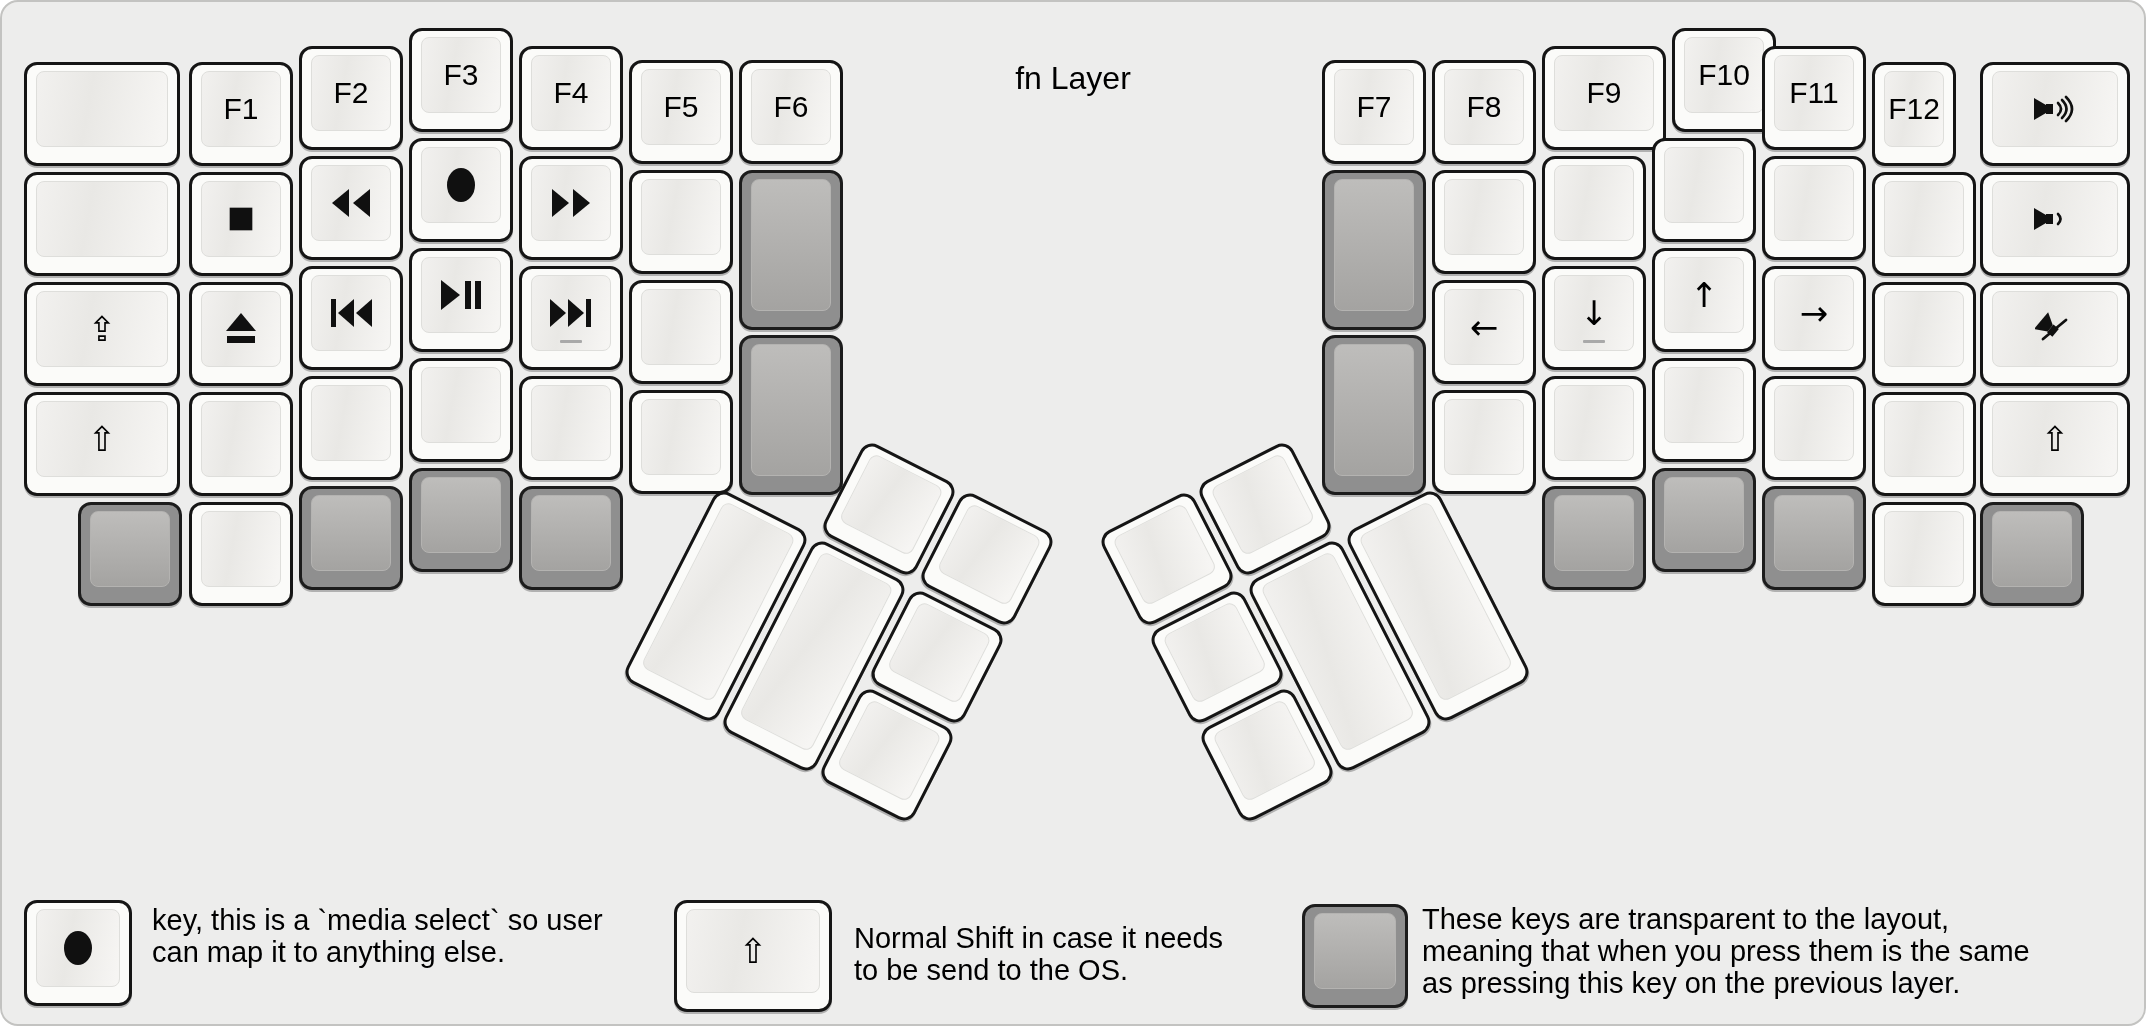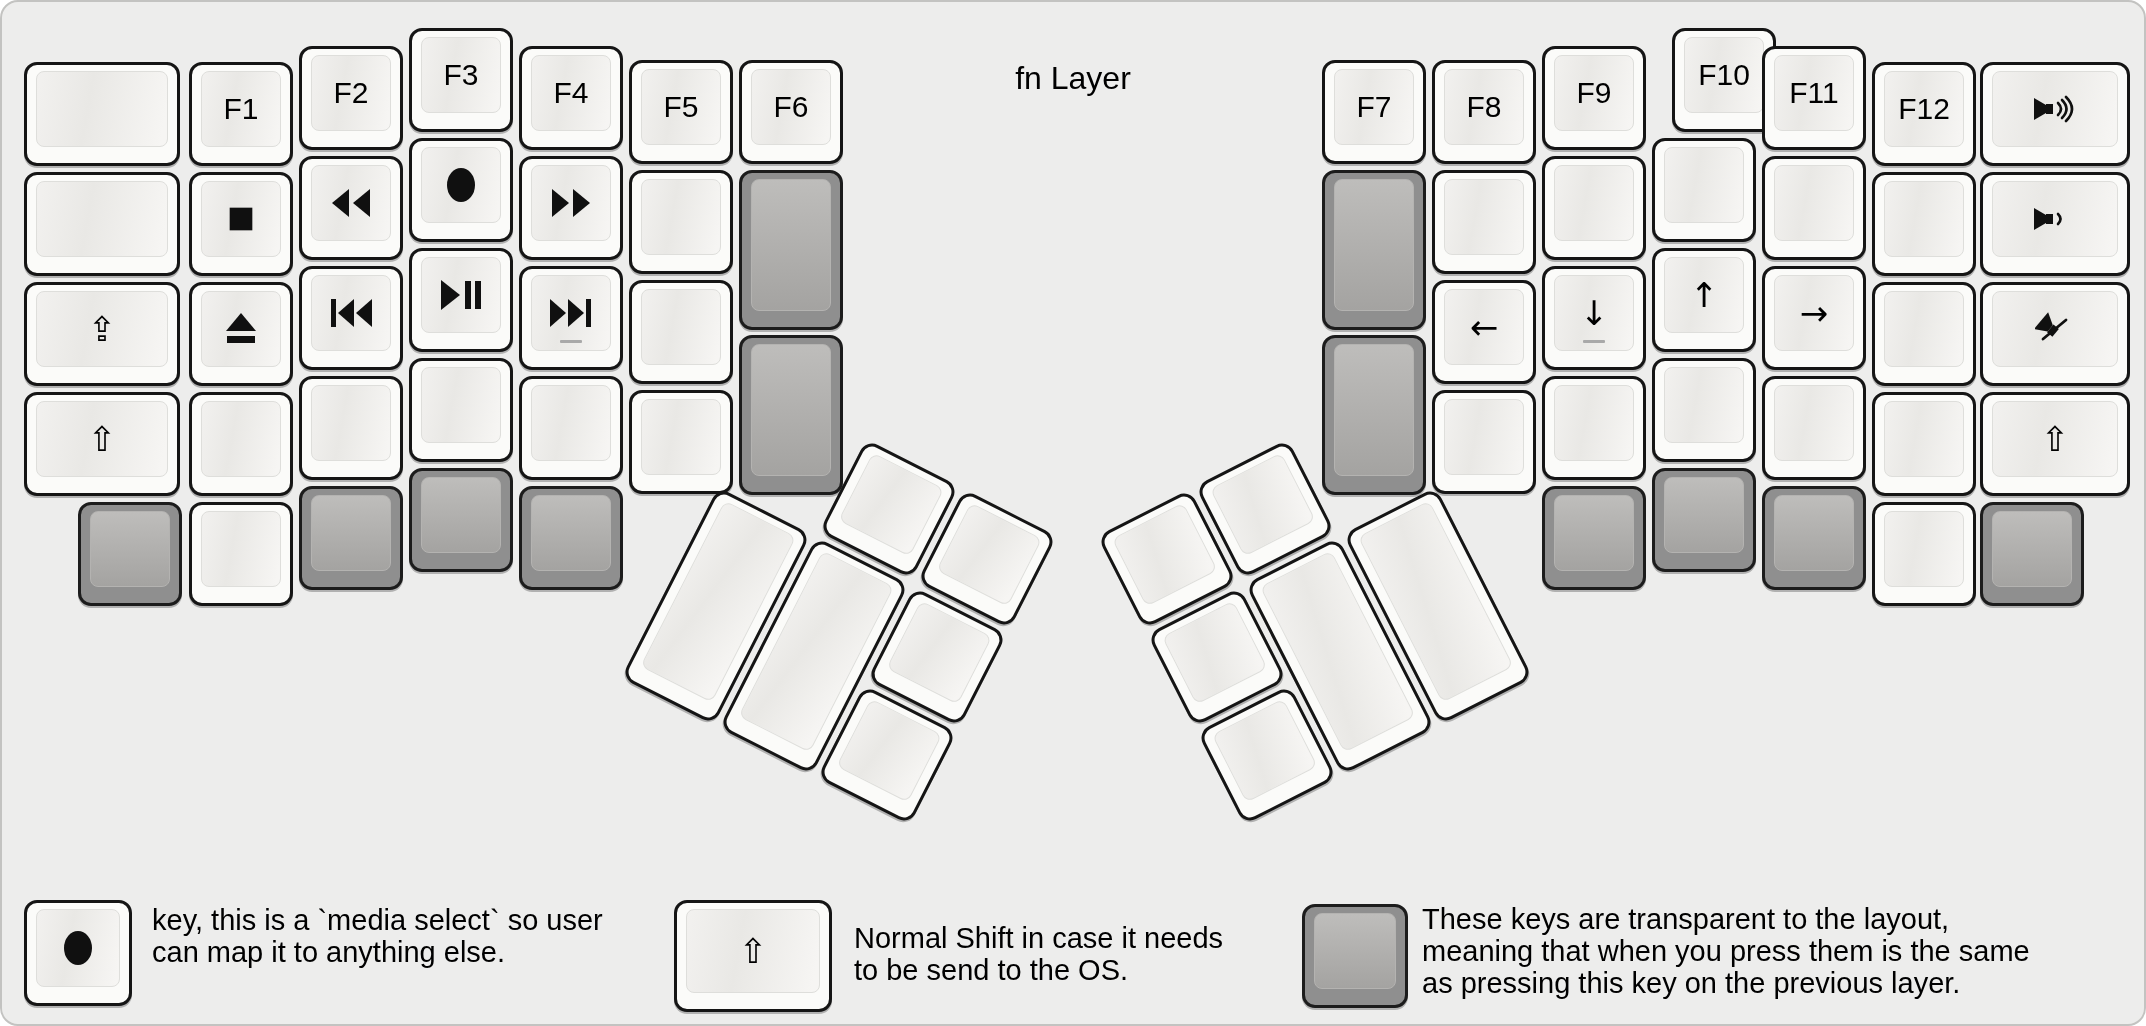--- a/index.html
+++ b/index.html
@@ -222,21 +222,21 @@
         <div class="surface"></div>
       </div>
       <div class="key white" style="left: 1430px; top: 278px; width: 104px; height: 104px;">
         <div class="surface">
           <span class="klabel sym">←</span>
         </div>
       </div>
       <div class="key white" style="left: 1430px; top: 388px; width: 104px; height: 104px;">
         <div class="surface"></div>
       </div>
-      <div class="key white" style="left: 1540px; top: 44px; width: 104px; height: 104px;">
+      <div class="key white" style="left: 1540px; top: 44px; width: 124px; height: 104px;">
         <div class="surface">
           <span class="klabel">F9</span>
         </div>
       </div>
       <div class="key white" style="left: 1540px; top: 154px; width: 104px; height: 104px;">
         <div class="surface"></div>
       </div>
       <div class="key white" style="left: 1540px; top: 264px; width: 104px; height: 104px;">
         <div class="surface">
           <span class="klabel sym">↓</span>
@@ -271,21 +271,21 @@
         <div class="surface"></div>
       </div>
       <div class="key white" style="left: 1760px; top: 264px; width: 104px; height: 104px;">
         <div class="surface">
           <span class="klabel sym">→</span>
         </div>
       </div>
       <div class="key white" style="left: 1760px; top: 374px; width: 104px; height: 104px;">
         <div class="surface"></div>
       </div>
-      <div class="key white" style="left: 1870px; top: 60px; width: 104px; height: 104px;">
+      <div class="key white" style="left: 1870px; top: 60px; width: 84px; height: 104px;">
         <div class="surface">
           <span class="klabel">F12</span>
         </div>
       </div>
       <div class="key white" style="left: 1870px; top: 170px; width: 104px; height: 104px;">
         <div class="surface"></div>
       </div>
       <div class="key white" style="left: 1870px; top: 280px; width: 104px; height: 104px;">
         <div class="surface"></div>
       </div>

